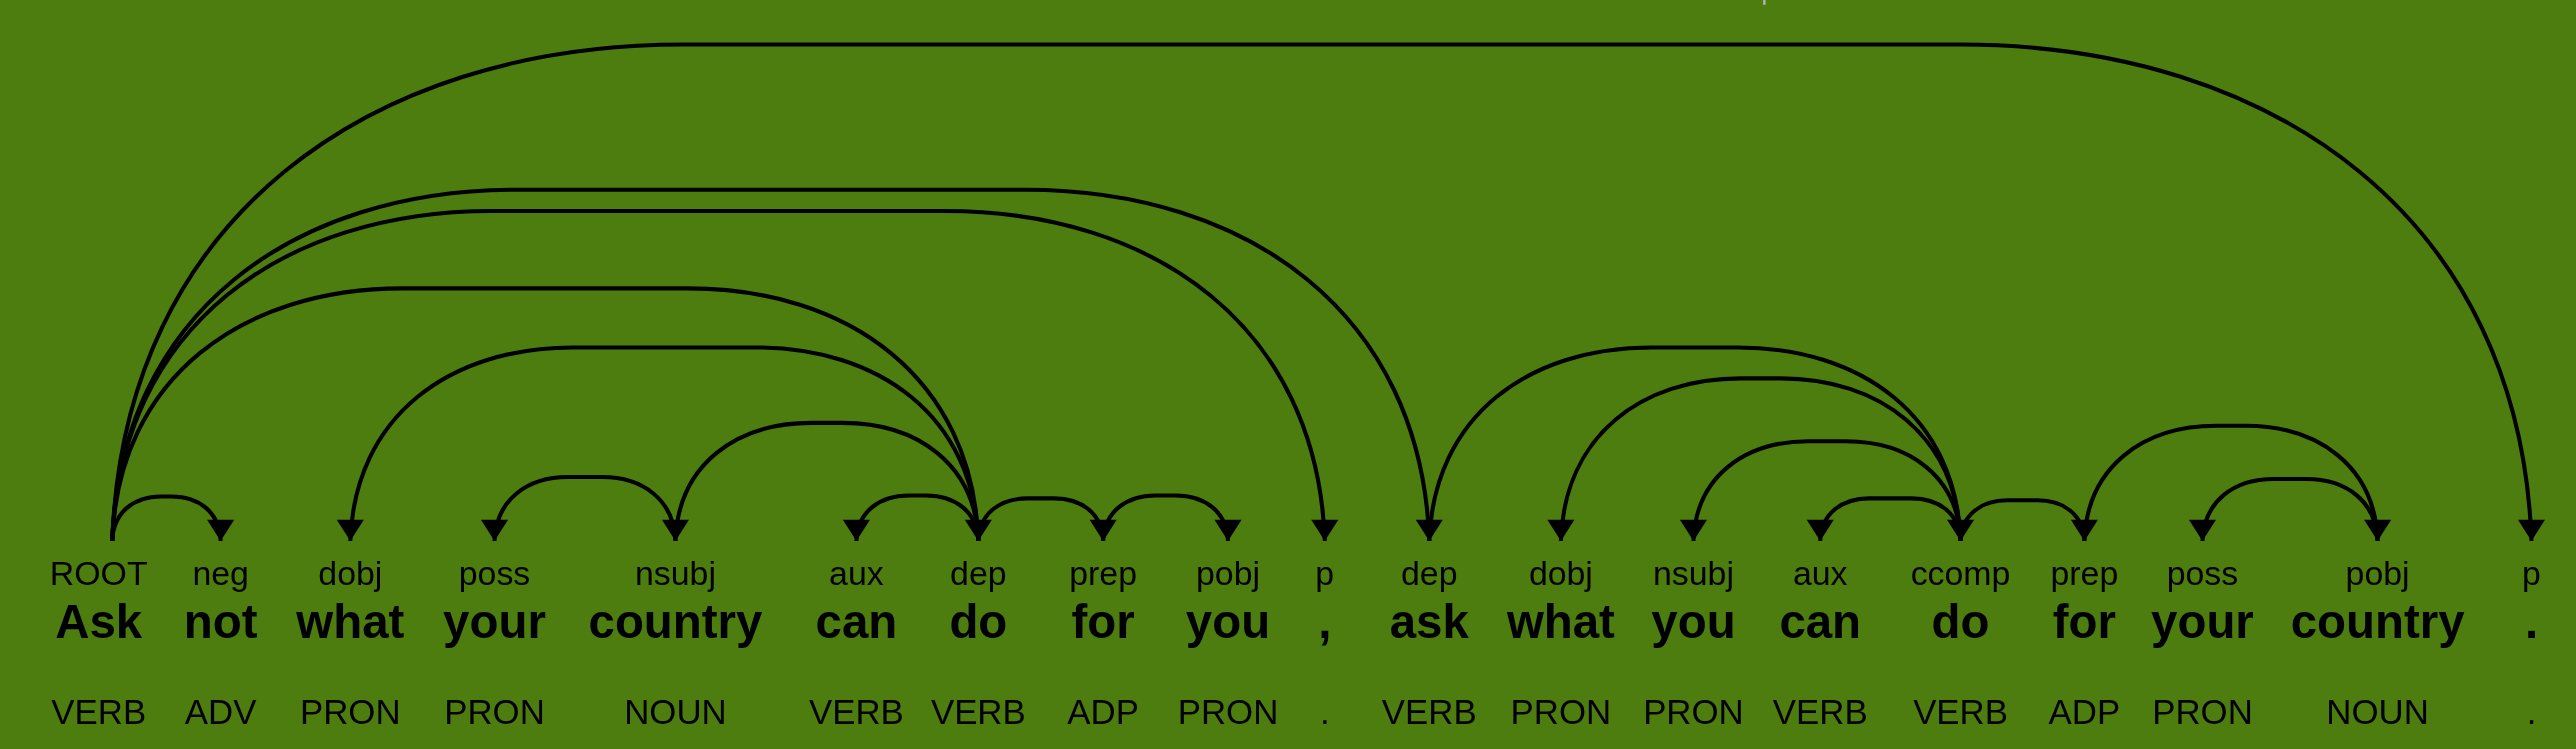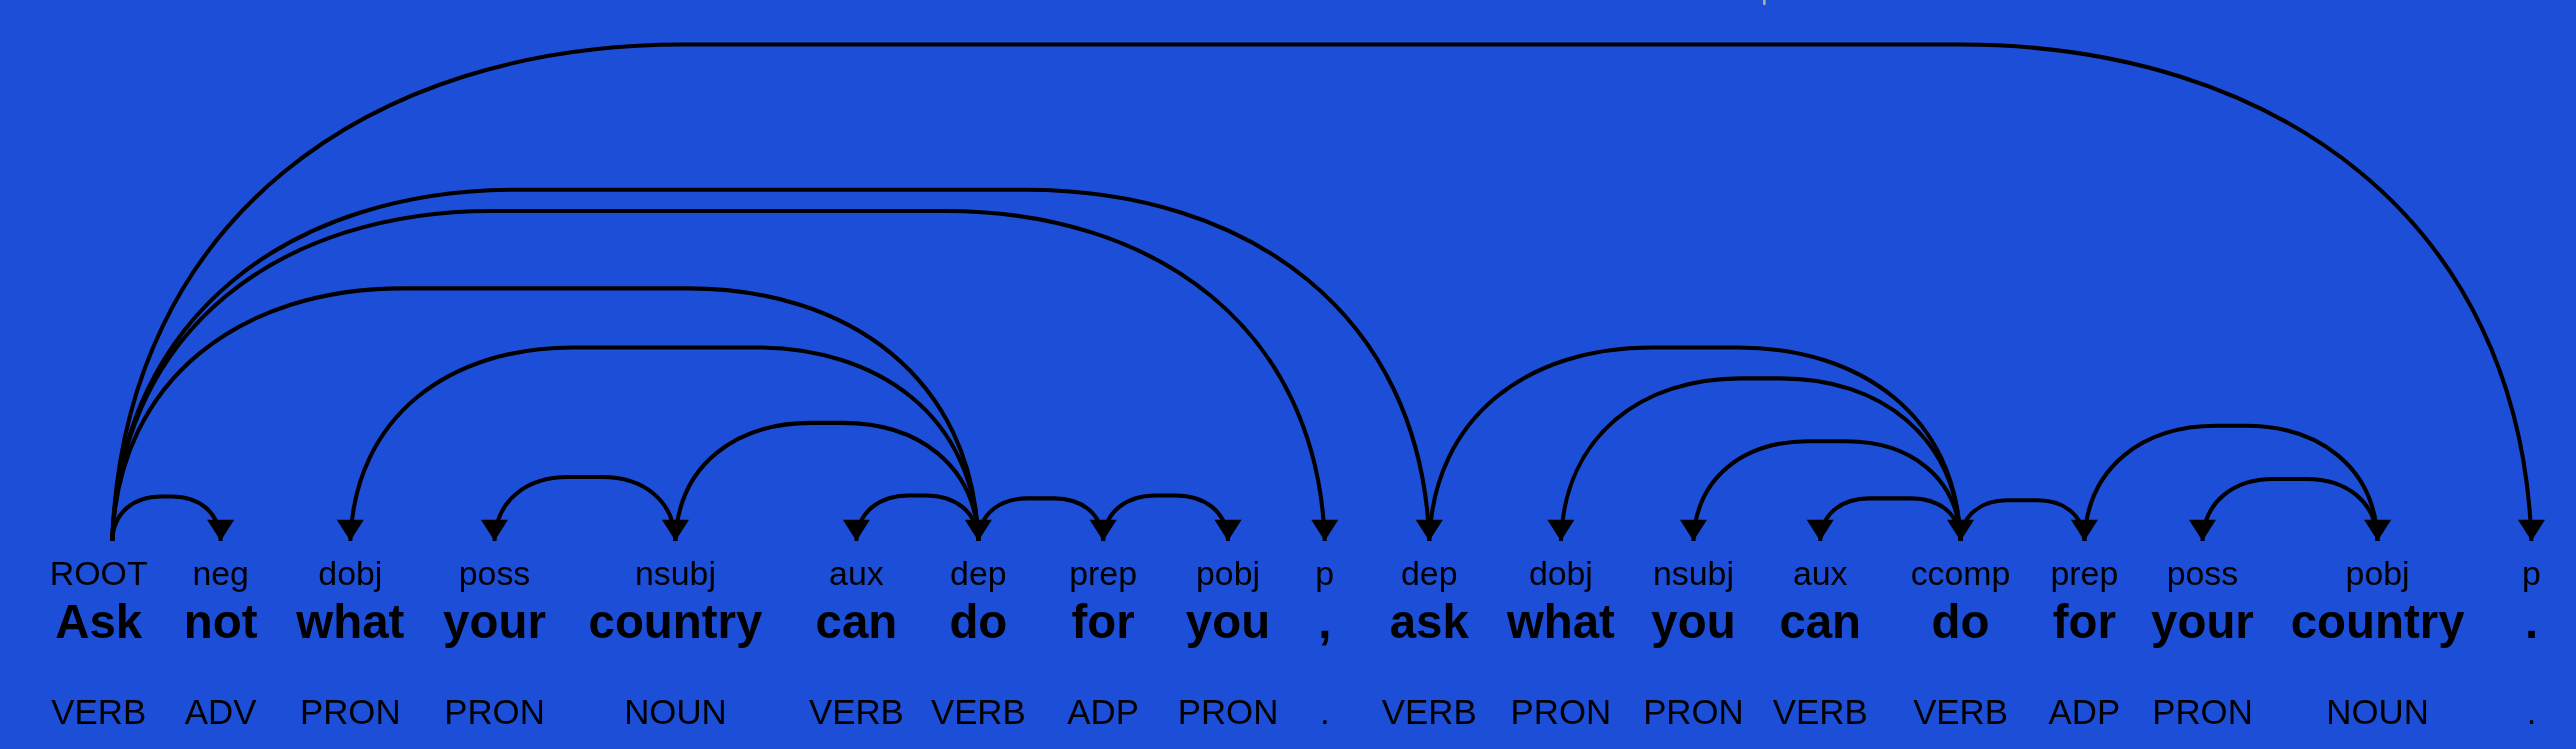--- a/index.html
+++ b/index.html
@@ -4,21 +4,21 @@
 <style>
   html, body {
     margin: 0;
     padding: 0;
     background: #ffffff;
   }
   .figure-wrap {
     position: relative;
     width: 2576px;
     height: 750px;
-    background: #1d4ed8;
+    background: #4d7c0f;
     overflow: hidden;
     font-family: "Liberation Sans", "DejaVu Sans", sans-serif;
   }
   svg { display: block; }
   .arc {
     fill: none;
     stroke: #000000;
     stroke-width: 4.2;
     stroke-linecap: butt;
   }

